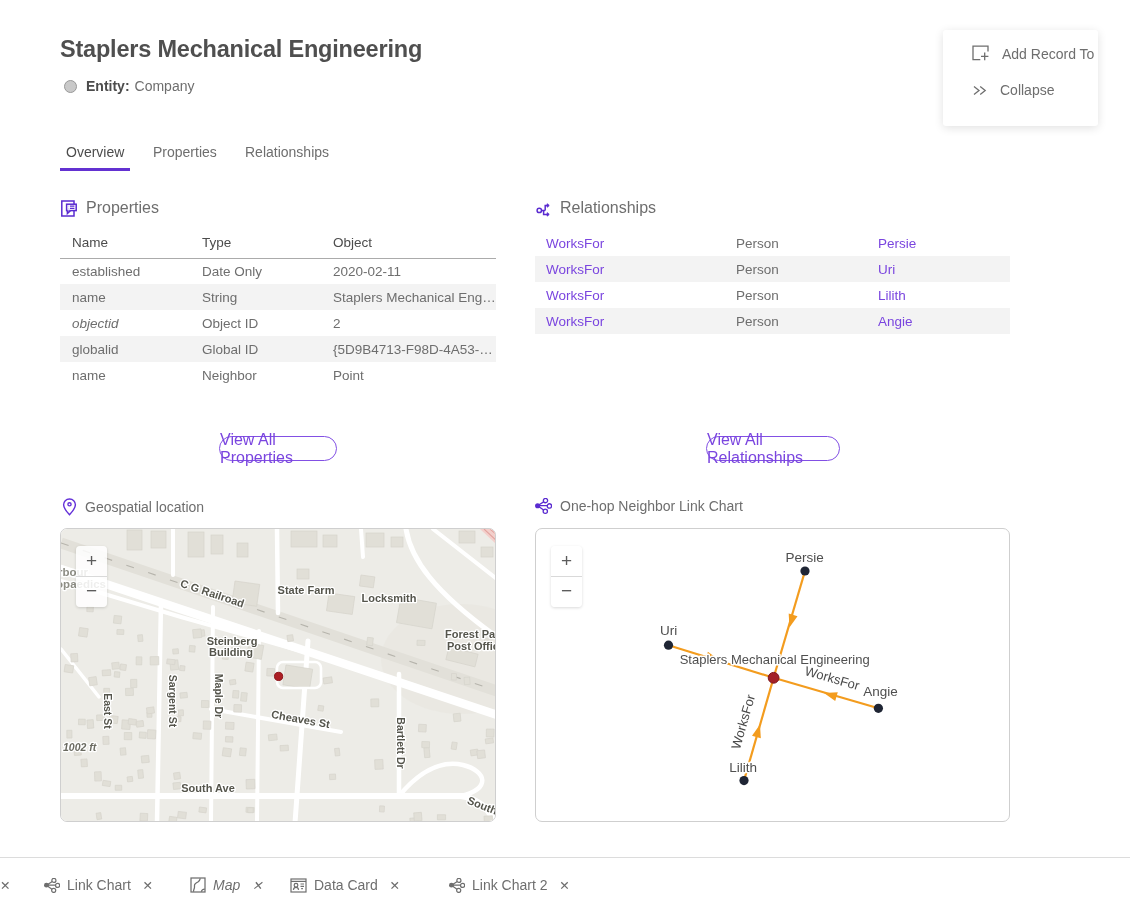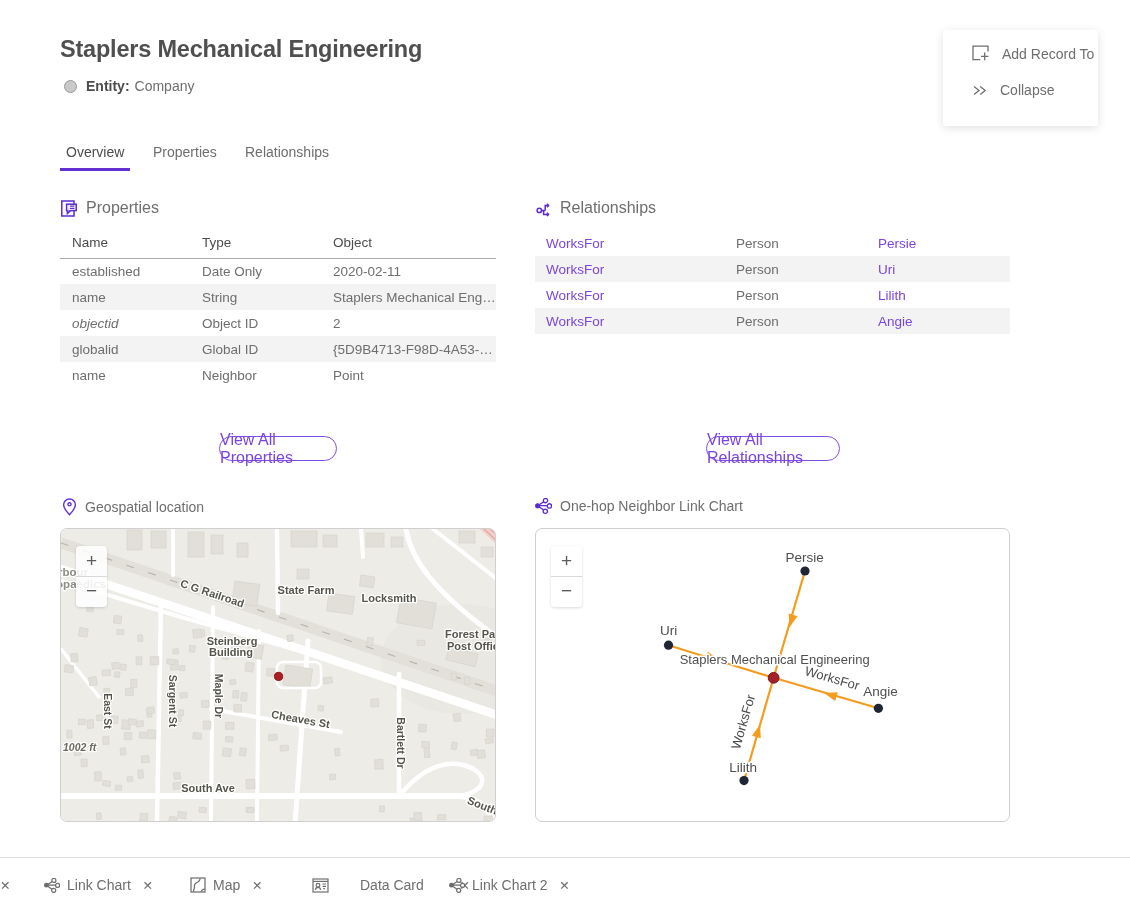--- a/index.html
+++ b/index.html
@@ -409,29 +409,29 @@
     <span class="bt" style="left:44px;">
       <svg width="16" height="15" viewBox="0 0 16 15" fill="none" stroke="#6e6e6e" stroke-width="1.2">
         <path d="M2.4 7.2 L9.9 2.4 M2.4 7.2 H13.9 M2.4 7.2 L9.7 12.4"></path>
         <circle cx="2.4" cy="7.2" r="2.4" fill="#6e6e6e" stroke="none"></circle>
         <circle cx="9.9" cy="2.4" r="2.05" fill="#fff"></circle>
         <circle cx="13.6" cy="7.4" r="2.05" fill="#fff"></circle>
         <circle cx="9.7" cy="12.4" r="2.05" fill="#fff"></circle>
       </svg>
       Link Chart&nbsp;&nbsp;&nbsp;<span class="x">✕</span>
     </span>
-    <span class="bt" style="left:190px;">
+    <span class="bt" style="left:190px;font-style:italic;">
       <svg width="16" height="16" viewBox="0 0 16 16" fill="none" stroke="#6e6e6e" stroke-width="1.25">
         <rect x="1" y="1" width="14" height="14"></rect>
         <path d="M10.3 1.3 C10 3.2 9.3 3.9 7.9 4.9 C6.4 5.9 5.1 6.3 4.6 7.8 C4.2 9.2 4.9 10.2 4.2 11.6 C3.8 12.6 3.4 13.5 3.5 14.8"></path>
         <path d="M11.4 14.8 C11.5 13.4 12.4 12.4 14.8 12.2"></path>
       </svg>
       Map&nbsp;&nbsp;&nbsp;<span class="x">✕</span>
     </span>
-    <span class="bt" style="left:312px;gap:24px;">
+    <span class="bt" style="left:290px;">
       <svg width="17" height="15" viewBox="0 0 17 15" fill="none" stroke="#6e6e6e" stroke-width="1.2">
         <rect x="1" y="1" width="15" height="13"></rect>
         <path d="M1 3.4 H16"></path>
         <circle cx="6" cy="7.3" r="1.85"></circle>
         <path d="M3.4 11.9 C3.6 10 4.5 9.3 6 9.3 C7.5 9.3 8.4 10 8.6 11.9"></path>
         <path d="M10.5 6 H14 M10.5 8.3 H14 M11.2 10.6 H12.9"></path>
       </svg>
       Data Card&nbsp;&nbsp;&nbsp;<span class="x">✕</span>
     </span>
     <span class="bt" style="left:449px;">

